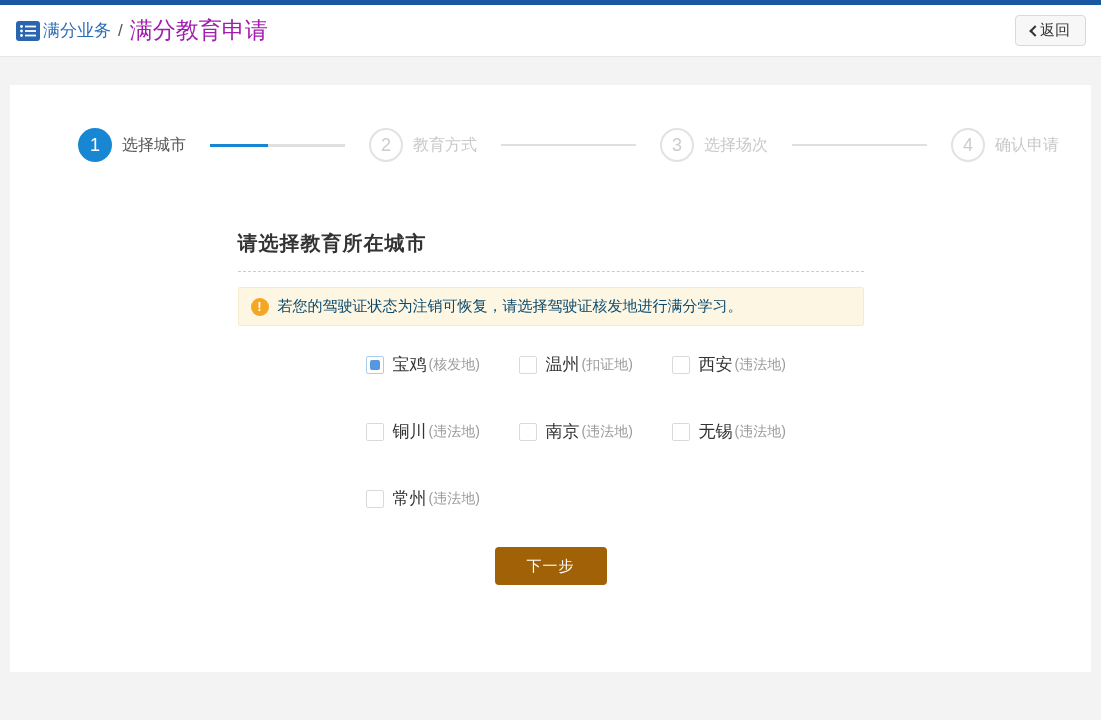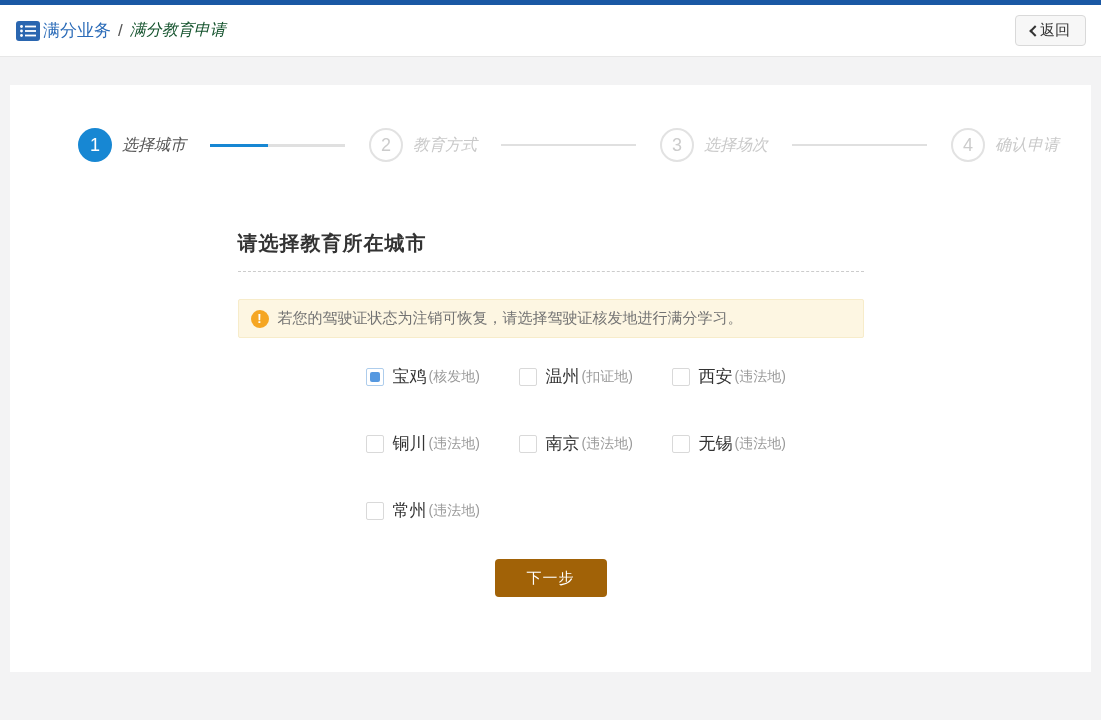--- a/index.html
+++ b/index.html
@@ -9,52 +9,52 @@
   
   .top-strip { height:5px; background:#1a58a4; }
 
   
   .header { height:52px; background:#fff; border-bottom:1px solid #e7e7e7;
     display:flex; align-items:center; padding:0 15px; }
   .crumb { display:flex; align-items:center; cursor:default; }
   .crumb-icon { display:flex; align-items:center; }
   .crumb-section { color:#2a6bb8; font-size:17px; margin-left:2px; }
   .crumb-sep { color:#555; font-size:17px; margin:0 7px; }
-  .crumb-page { color:#14532d; font-size:16px;font-style:italic; }
+  .crumb-page { color:#a21caf; font-size:23px; }
   .back-btn { margin-left:auto; height:31px; padding:0 15px; background:#f7f7f7;
     border:1px solid #d9d9d9; border-radius:4px; color:#333; font-size:15px;
     display:flex; align-items:center; gap:1px; cursor:pointer; }
   .chev { width:8px; height:8px; border-left:2px solid #333; border-bottom:2px solid #333;
     transform:rotate(45deg); margin-top:1px; }
 
   
   .page { position:relative; height:663px; }
   .card { margin:28px 10px 0; height:587px; background:#fff; }
 
   
   .steps { display:flex; align-items:center; padding:43px 0 0 68px; }
   .step { display:flex; align-items:center; }
   .step-circle { width:34px; height:34px; border-radius:50%; display:flex;
     align-items:center; justify-content:center; font-size:18px; }
   .step.active .step-circle { background:#1787d3; color:#fff; }
   .step.pending .step-circle { background:#fff; border:2px solid #e2e2e2; color:#ccc; }
-  .step-label { margin-left:10px; font-size:16px;font-style:italic; }
+  .step-label { margin-left:10px; font-size:16px; }
   .step.active .step-label { color:#555; }
   .step.pending .step-label { color:#c9c9c9; }
   .connector { width:135px; height:2px; margin:0 24px; background:#e0e0e0; }
   .connector.half { height:3px;
     background:linear-gradient(to right,#1787d3 0 43%,#e0e0e0 43% 100%); }
 
   
   .form-col { width:626px; margin:68px auto 0; }
   .title-wrap { border-bottom:1px dashed #ccc; padding-bottom:14px; }
   .form-title { font-size:20px; font-weight:bold; color:#333; letter-spacing:1px; }
 
-  .notice { margin-top:27px; background:#fdf6e2; border:1px solid #f7ecca; border-radius:2px;
-    padding:9px 12px; display:flex; align-items:center; font-size:15px; color:#737373; }
+  .notice { margin-top:15px; background:#fdf6e2; border:1px solid #f7ecca; border-radius:2px;
+    padding:9px 12px; display:flex; align-items:center; font-size:15px; color:#0c4a6e; }
   .notice-icon { flex:0 0 18px; width:18px; height:18px; border-radius:50%; background:#f5a623;
     color:#fff; display:flex; align-items:center; justify-content:center;
     font-size:13px; font-weight:bold; margin-right:9px; }
   .notice-icon::before { content:"!"; }
 
   .cities { margin:27px 0 0 128px; display:grid; grid-template-columns:repeat(3,153px);
     row-gap:44px; }
   .city { display:flex; align-items:center; cursor:pointer; }
   .checkbox { width:18px; height:18px; border:1px solid #d9d9d9; border-radius:2px;
     background:#fff; margin-right:9px; position:relative; flex:0 0 18px; }

